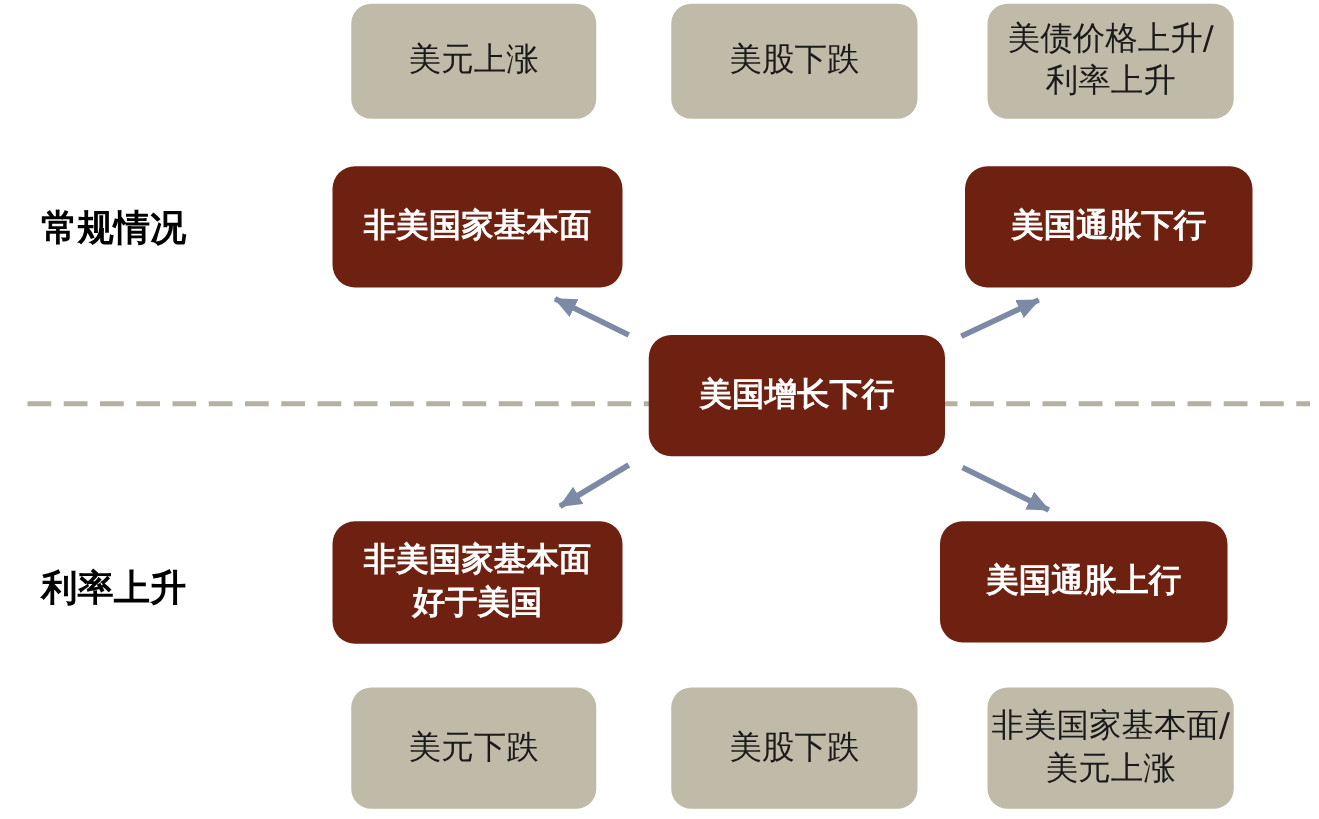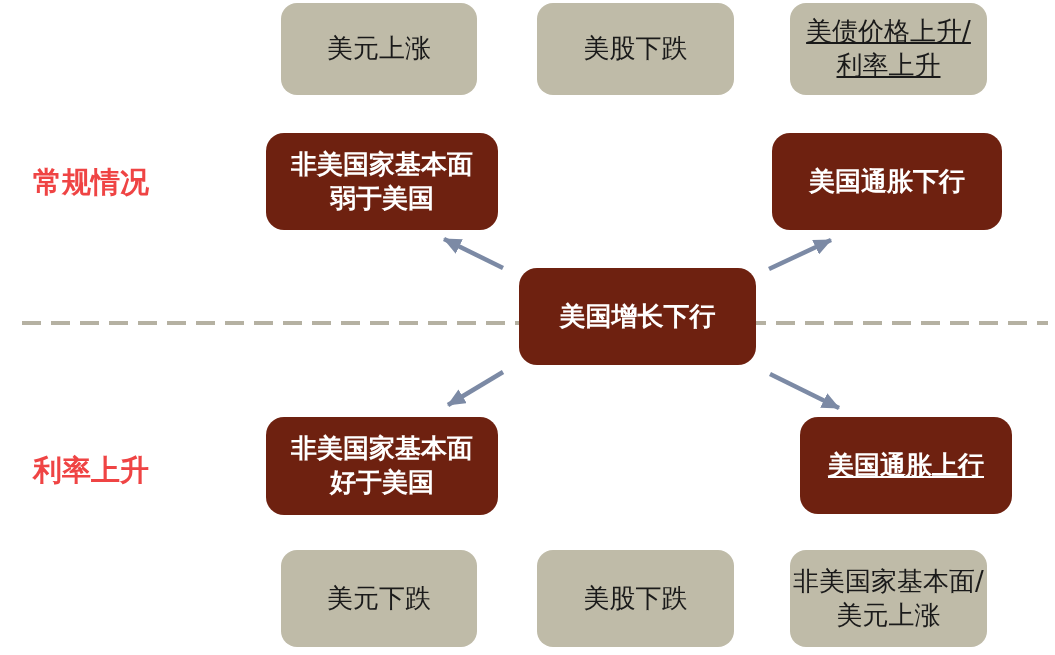--- a/index.html
+++ b/index.html
@@ -40,21 +40,21 @@
     color: #ffffff;
     border-radius: 18px;
     font-size: 26px;
     font-weight: 700;
   }
   .row-label {
     position: absolute;
     z-index: 1;
     font-size: 29px;
     font-weight: 700;
-    color: #ef4444;
+    color: #000000;
     white-space: nowrap;
   }
 </style>
 </head>
 <body>
 
 <div class="canvas">
 
   <svg class="connector-layer" width="1055" height="655" viewBox="0 0 1055 655" xmlns="http://www.w3.org/2000/svg">
     <defs>
@@ -73,42 +73,41 @@
 
   <div class="row-label" style="left:33px; top:163px;">常规情况</div>
   <div class="row-label" style="left:33px; top:451px;">利率上升</div>
 
   <div class="box gray" style="left:281px; top:3px; width:196px; height:92px;text-align:center;">
     <span>美元上涨</span>
   </div>
   <div class="box gray" style="left:537px; top:3px; width:197px; height:92px;">
     <span>美股下跌</span>
   </div>
-  <div class="box gray" style="left:790px; top:3px; width:197px; height:92px;text-decoration:underline;">
+  <div class="box gray" style="left:790px; top:3px; width:197px; height:92px;">
     <span>美债价格上升/</span>
     <span>利率上升</span>
   </div>
 
   <div class="box red" style="left:266px; top:133px; width:232px; height:97px;">
     <span>非美国家基本面</span>
-    <span>弱于美国</span>
   </div>
   <div class="box red" style="left:772px; top:133px; width:230px; height:97px;">
     <span>美国通胀下行</span>
   </div>
 
   <div class="box red" style="left:519px; top:268px; width:237px; height:97px;">
     <span>美国增长下行</span>
   </div>
 
   <div class="box red" style="left:266px; top:417px; width:232px; height:98px;">
     <span>非美国家基本面</span>
     <span>好于美国</span>
   </div>
-  <div class="box red" style="left:800px; top:417px; width:212px; height:97px;text-decoration:underline;">
+  <div class="box red" style="left:752px; top:417px; width:230px; height:97px;">
     <span>美国通胀上行</span>
   </div>
 
   <div class="box gray" style="left:281px; top:550px; width:196px; height:97px;">
     <span>美元下跌</span>
   </div>
   <div class="box gray" style="left:537px; top:550px; width:197px; height:97px;">
     <span>美股下跌</span>
   </div>
   <div class="box gray" style="left:790px; top:550px; width:197px; height:97px;">

